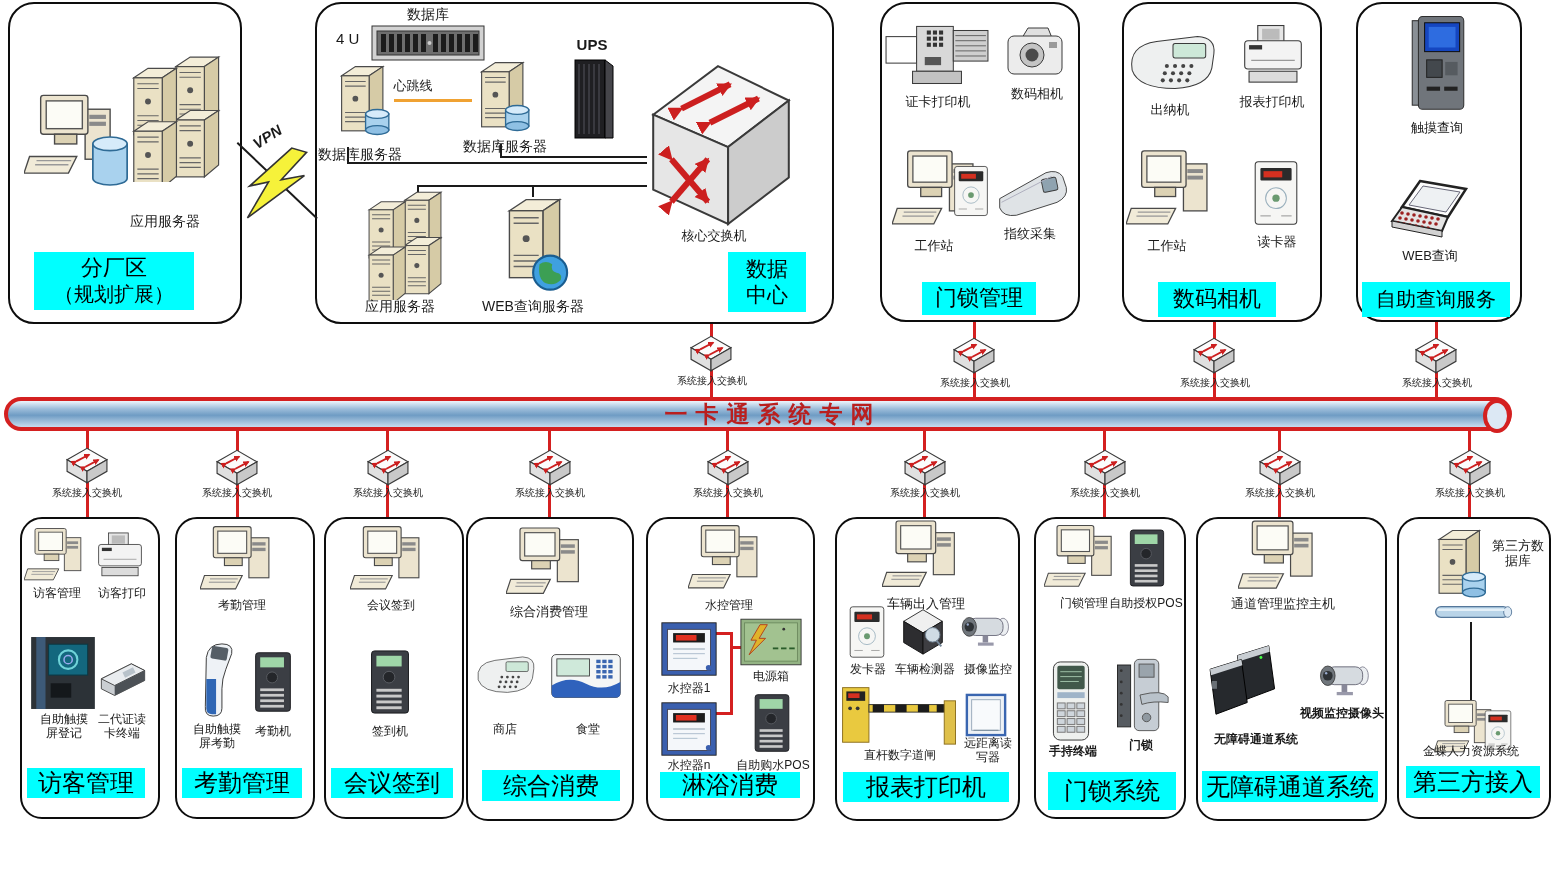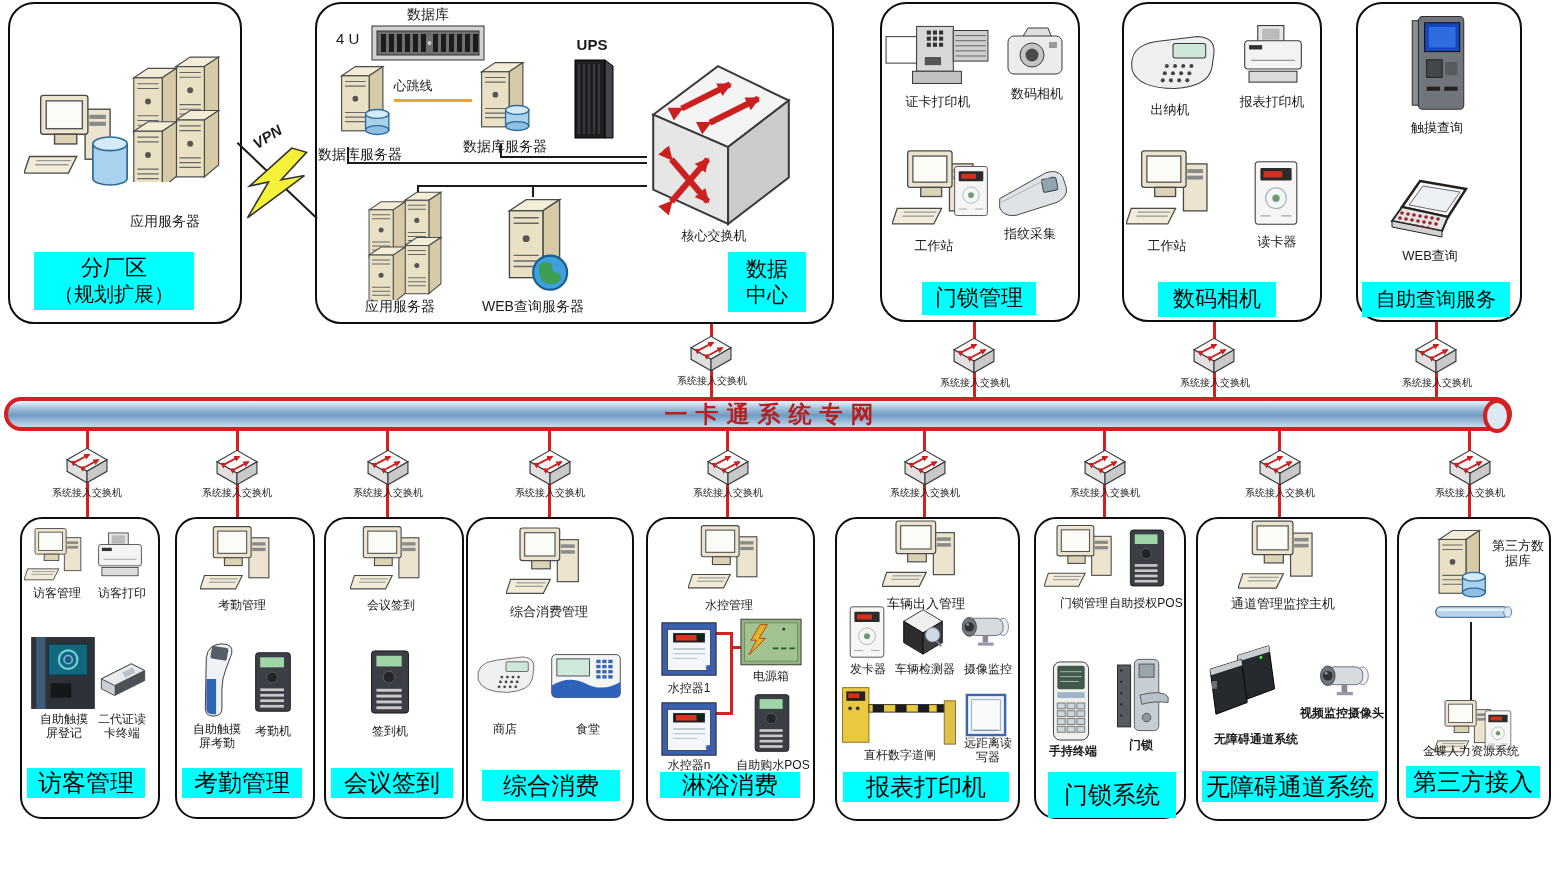--- a/index.html
+++ b/index.html
@@ -725,21 +725,21 @@
     </svg>
   <div class="lbl cx f12" style="left:1146px;top:596px">自助授权POS</div>
   <svg class="dev" style="left:1046px;top:660px;width:50px;height:82px">
       <use href="#sy-handheld"></use>
     </svg>
   <div class="lbl cx f12 bold" style="left:1073px;top:744px">手持终端</div>
   <svg class="dev" style="left:1110px;top:654px;width:60px;height:82px">
       <use href="#sy-doorlock"></use>
     </svg>
   <div class="lbl cx f12 bold" style="left:1141px;top:738px">门锁</div>
-  <div class="badge" style="left:1048px;top:772px;width:128px;height:46px;font-size:24px">门锁系统</div>
+  <div class="badge" style="left:1048px;top:772px;width:128px;height:38px;font-size:24px">门锁系统</div>
 
   <svg class="dev" style="left:1238px;top:518px;width:86px;height:78px">
       <use href="#sy-pc"></use>
     </svg>
   <div class="lbl cx f13" style="left:1283px;top:596px">通道管理监控主机</div>
   <svg class="dev" style="left:1204px;top:638px;width:106px;height:86px">
       <use href="#sy-turnstile"></use>
     </svg>
   <div class="lbl cx f12 bold" style="left:1256px;top:732px">无障碍通道系统</div>
   <svg class="dev" style="left:1314px;top:654px;width:60px;height:50px">

